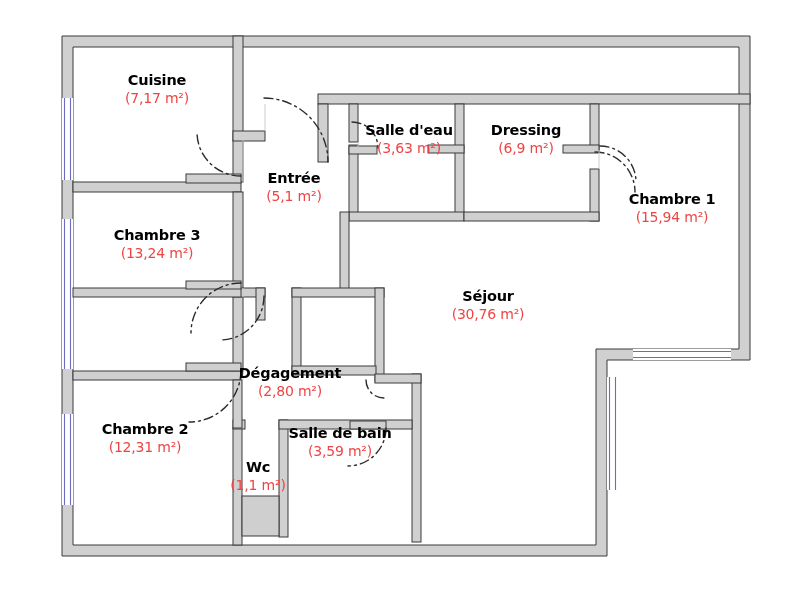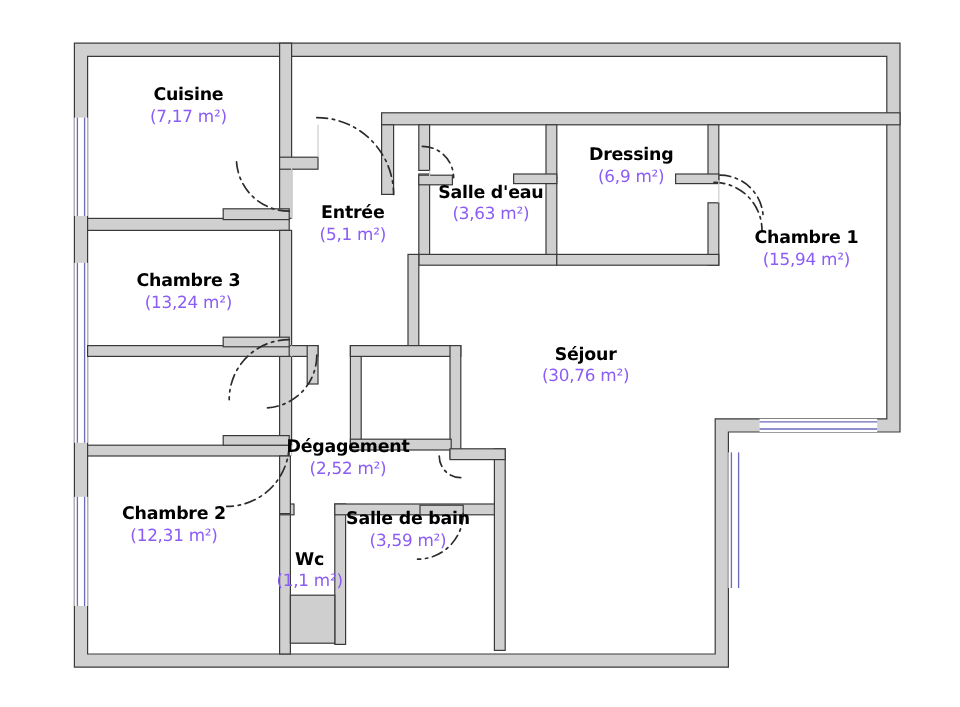--- a/index.html
+++ b/index.html
@@ -38,21 +38,21 @@
     font-weight: bold;
     font-size: 14.5px;
     color: #000000;
     letter-spacing: -0.2px;
   }
   .room-area {
     display: block;
     font-family: "DejaVu Sans", sans-serif;
     font-weight: normal;
     font-size: 14px;
-    color: #8b5cf6;
+    color: #ef4444;
     letter-spacing: -0.2px;
     margin-top: 1px;
   }
 </style>
 </head>
 <body>
 
 <div id="plan-canvas">
 
   <svg id="plan-svg" viewBox="0 0 800 589">
@@ -215,21 +215,21 @@
   <div class="room-label" style="left: 145px; top: 438px; transform: translate(-50%, -50%);">
     <span class="room-name">Chambre 2</span>
     <span class="room-area">(12,31 m²)</span>
   </div>
 
   <div class="room-label" style="left: 294px; top: 187px; transform: translate(-50%, -50%);">
     <span class="room-name">Entrée</span>
     <span class="room-area">(5,1 m²)</span>
   </div>
 
-  <div class="room-label" style="left: 409px; top: 139px; transform: translate(-50%, -50%); margin-top: 31px;">
+  <div class="room-label" style="left: 409px; top: 139px; transform: translate(-50%, -50%);">
     <span class="room-name">Salle d'eau</span>
     <span class="room-area">(3,63 m²)</span>
   </div>
 
   <div class="room-label" style="left: 526px; top: 139px; transform: translate(-50%, -50%);">
     <span class="room-name">Dressing</span>
     <span class="room-area">(6,9 m²)</span>
   </div>
 
   <div class="room-label" style="left: 672px; top: 208px; transform: translate(-50%, -50%);">
@@ -238,21 +238,21 @@
   </div>
 
   <div class="room-label" style="left: 488px; top: 305px; transform: translate(-50%, -50%);">
     <span class="room-name">Séjour</span>
     <span class="room-area">(30,76 m²)</span>
   </div>
 
 
   <div class="room-label" style="left: 290px; top: 382px; transform: translate(-50%, -50%);">
     <span class="room-name">Dégagement</span>
-    <span class="room-area">(2,52 m²)</span>
+    <span class="room-area">(2,80 m²)</span>
   </div>
 
   <div class="room-label" style="left: 258px; top: 476px; transform: translate(-50%, -50%);">
     <span class="room-name">Wc</span>
     <span class="room-area">(1,1 m²)</span>
   </div>
 
   <div class="room-label" style="left: 340px; top: 442px; transform: translate(-50%, -50%);">
     <span class="room-name">Salle de bain</span>
     <span class="room-area">(3,59 m²)</span>

